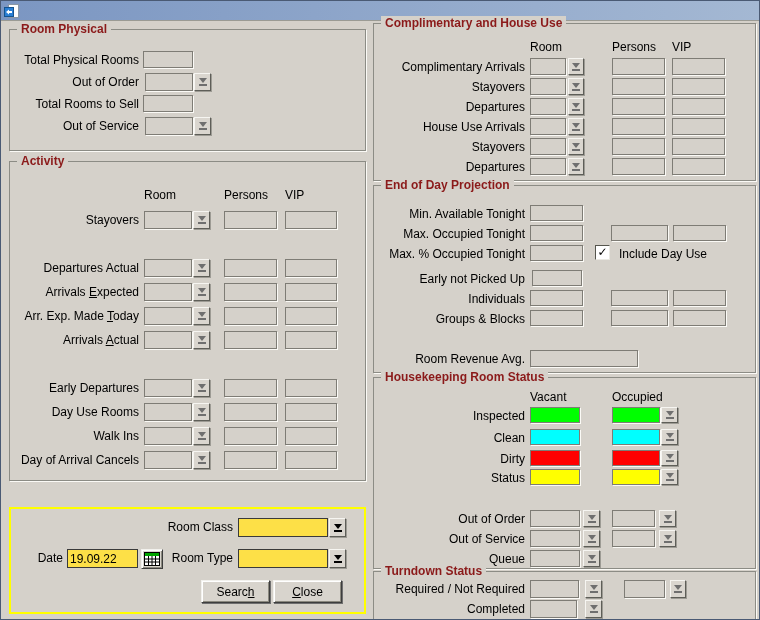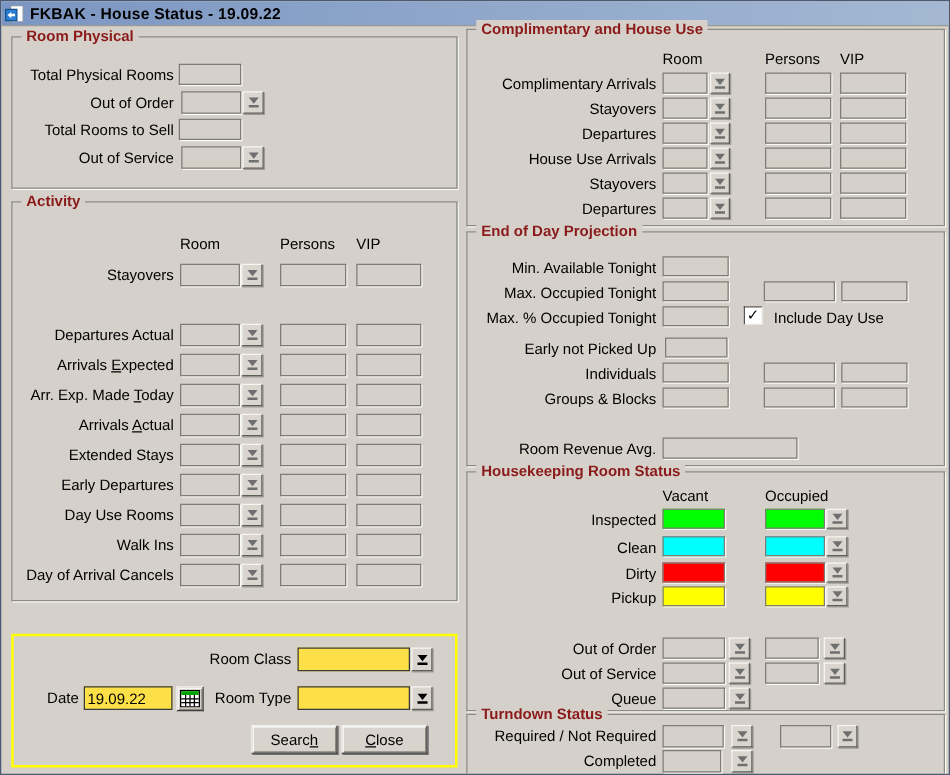--- a/index.html
+++ b/index.html
@@ -64,21 +64,20 @@
 <body>
 
 <div class="window">
 
   <div class="titlebar">
     <svg class="appicon" width="15" height="14" viewBox="0 0 15 14">
       <rect x="4.5" y="0.5" width="10" height="13" fill="#ffffff" stroke="#8a97a5"></rect>
       <rect x="0.5" y="3.5" width="9" height="9" fill="#2a7fd4" stroke="#15538f"></rect>
       <path d="M2 8 L5 5.5 L5 7 L8 7 L8 9 L5 9 L5 10.5 Z" fill="#ffffff"></path>
     </svg>
-    <span class="title">FKBAK - House Status - 19.09.22</span>
   </div>
 
   <div class="grp" style="left:8px;top:28px;width:355px;height:120px">
     <span class="grp-title">Room Physical</span>
     <div class="row" style="top:21px">
       <span class="lbl" style="right:226px">Total Physical Rooms</span>
       <input class="fld abs" style="left: 133px; top: 0px; width: 50px; height: 17px;" value="">
     </div>
     <div class="row" style="top:43px">
       <span class="lbl" style="right:226px">Out of Order</span>
@@ -164,31 +163,20 @@
       <div class="combo" style="left:134px;top:0;height:18px;gap:1px">
         <input class="fld" style="width: 48px;" value="">
         <button class="ddbtn" style="width:17px">
             <span class="dd-ico"></span>
           </button>
       </div>
       <input class="fld abs" style="left: 214px; top: 0px; width: 53px; height: 18px;" value="">
       <input class="fld abs" style="left: 275px; top: 0px; width: 52px; height: 18px;" value="">
     </div>
 
-    <div class="row" style="top:193px">
-      <span class="lbl" style="right:226px">Extended Stays</span>
-      <div class="combo" style="left:134px;top:0;height:18px;gap:1px">
-        <input class="fld" style="width: 48px;" value="">
-        <button class="ddbtn" style="width:17px">
-            <span class="dd-ico"></span>
-          </button>
-      </div>
-      <input class="fld abs" style="left: 214px; top: 0px; width: 53px; height: 18px;" value="">
-      <input class="fld abs" style="left: 275px; top: 0px; width: 52px; height: 18px;" value="">
-    </div>
 
     <div class="row" style="top:217px">
       <span class="lbl" style="right:226px">Early Departures</span>
       <div class="combo" style="left:134px;top:0;height:18px;gap:1px">
         <input class="fld" style="width: 48px;" value="">
         <button class="ddbtn" style="width:17px">
             <span class="dd-ico"></span>
           </button>
       </div>
       <input class="fld abs" style="left: 214px; top: 0px; width: 53px; height: 18px;" value="">
@@ -425,21 +413,21 @@
       <input class="fld abs" style="left: 156px; top: 0px; width: 50px; height: 16px; background-color: rgb(255, 0, 0);" value="">
       <div class="combo" style="left:238px;top:0;height:16px;gap:1px">
         <input class="fld" style="width: 48px; background-color: rgb(255, 0, 0);" value="">
         <button class="ddbtn" style="width:17px">
             <span class="dd-ico"></span>
           </button>
       </div>
     </div>
 
     <div class="row" style="top:91px">
-      <span class="lbl" style="right:230px">Pickup</span>
+      <span class="lbl" style="right:230px">Status</span>
       <input class="fld abs" style="left: 156px; top: 0px; width: 50px; height: 16px; background-color: rgb(255, 255, 0);" value="">
       <div class="combo" style="left:238px;top:0;height:16px;gap:1px">
         <input class="fld" style="width: 48px; background-color: rgb(255, 255, 0);" value="">
         <button class="ddbtn" style="width:17px">
             <span class="dd-ico"></span>
           </button>
       </div>
     </div>
 
     <div class="row" style="top:132px">

